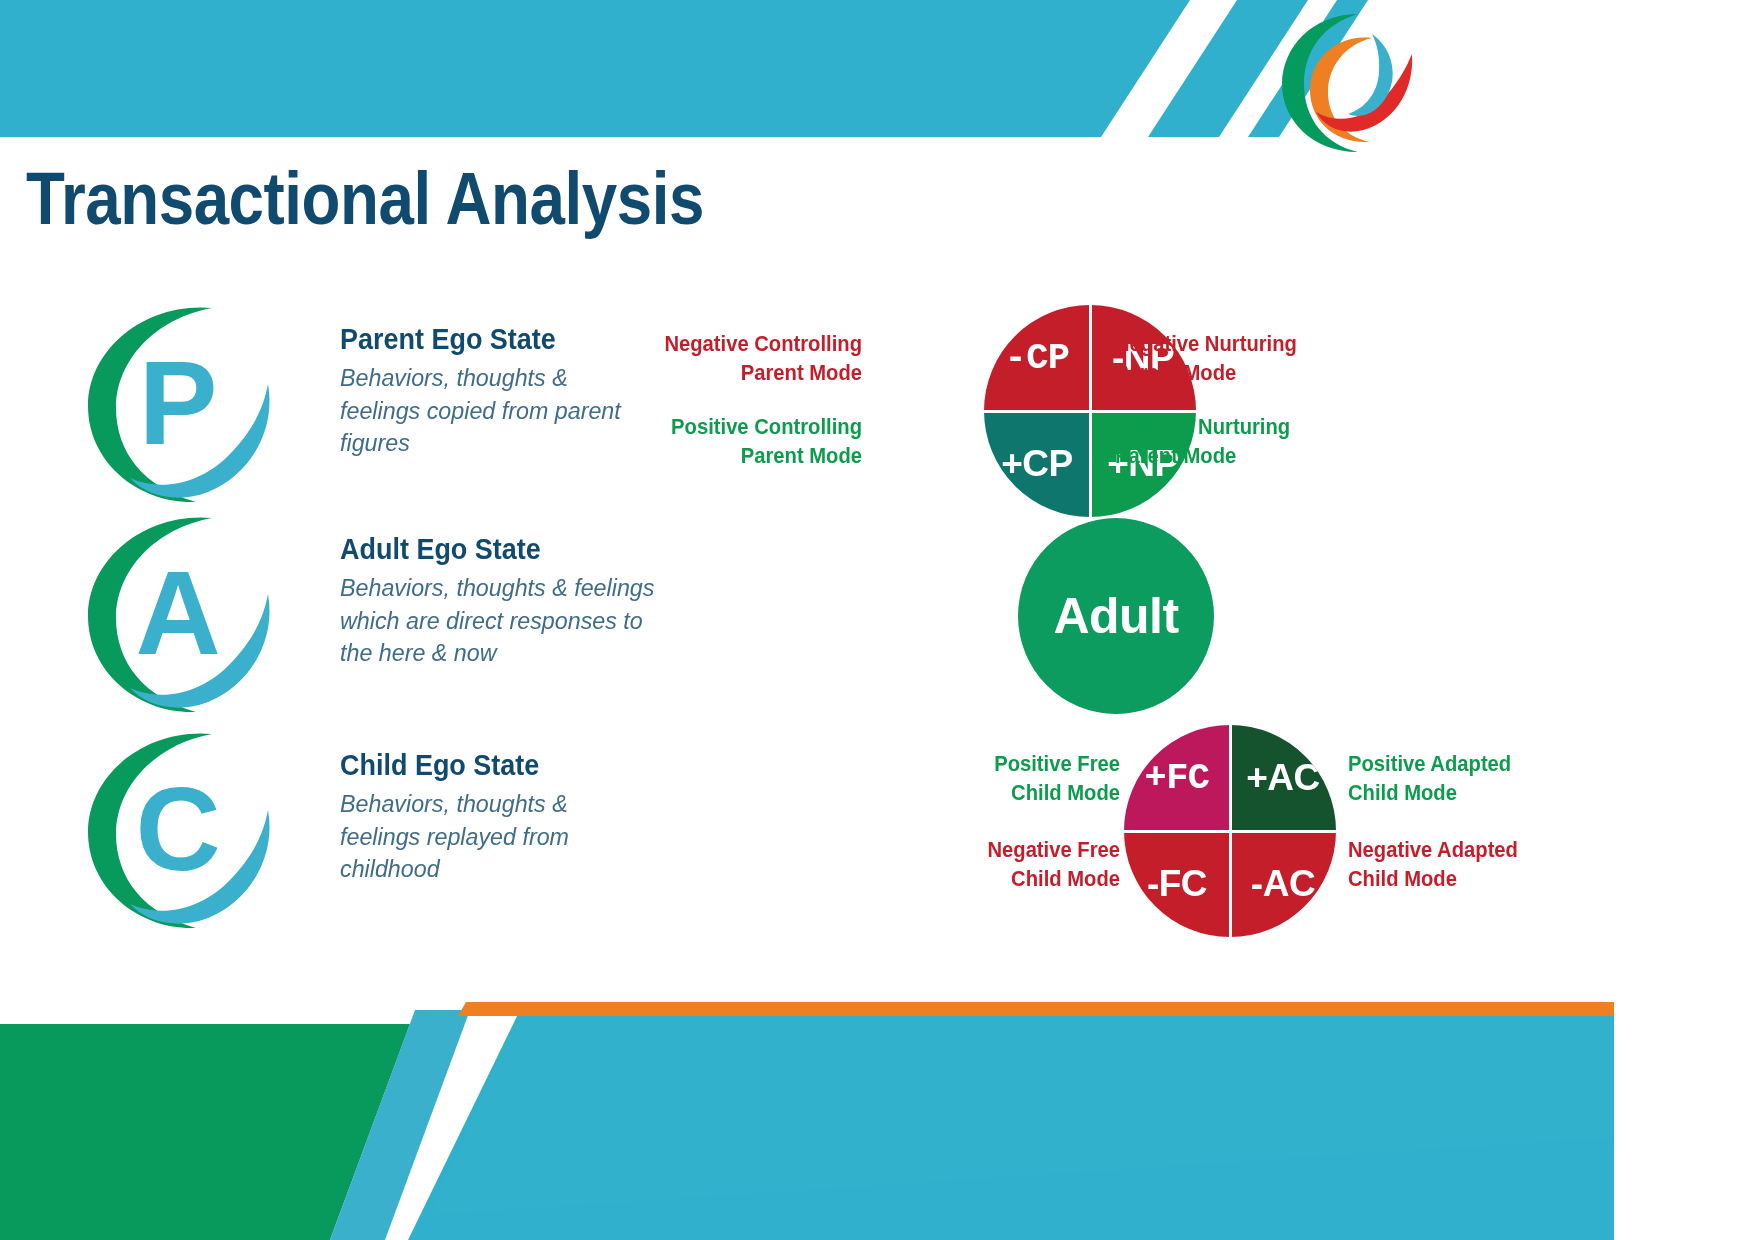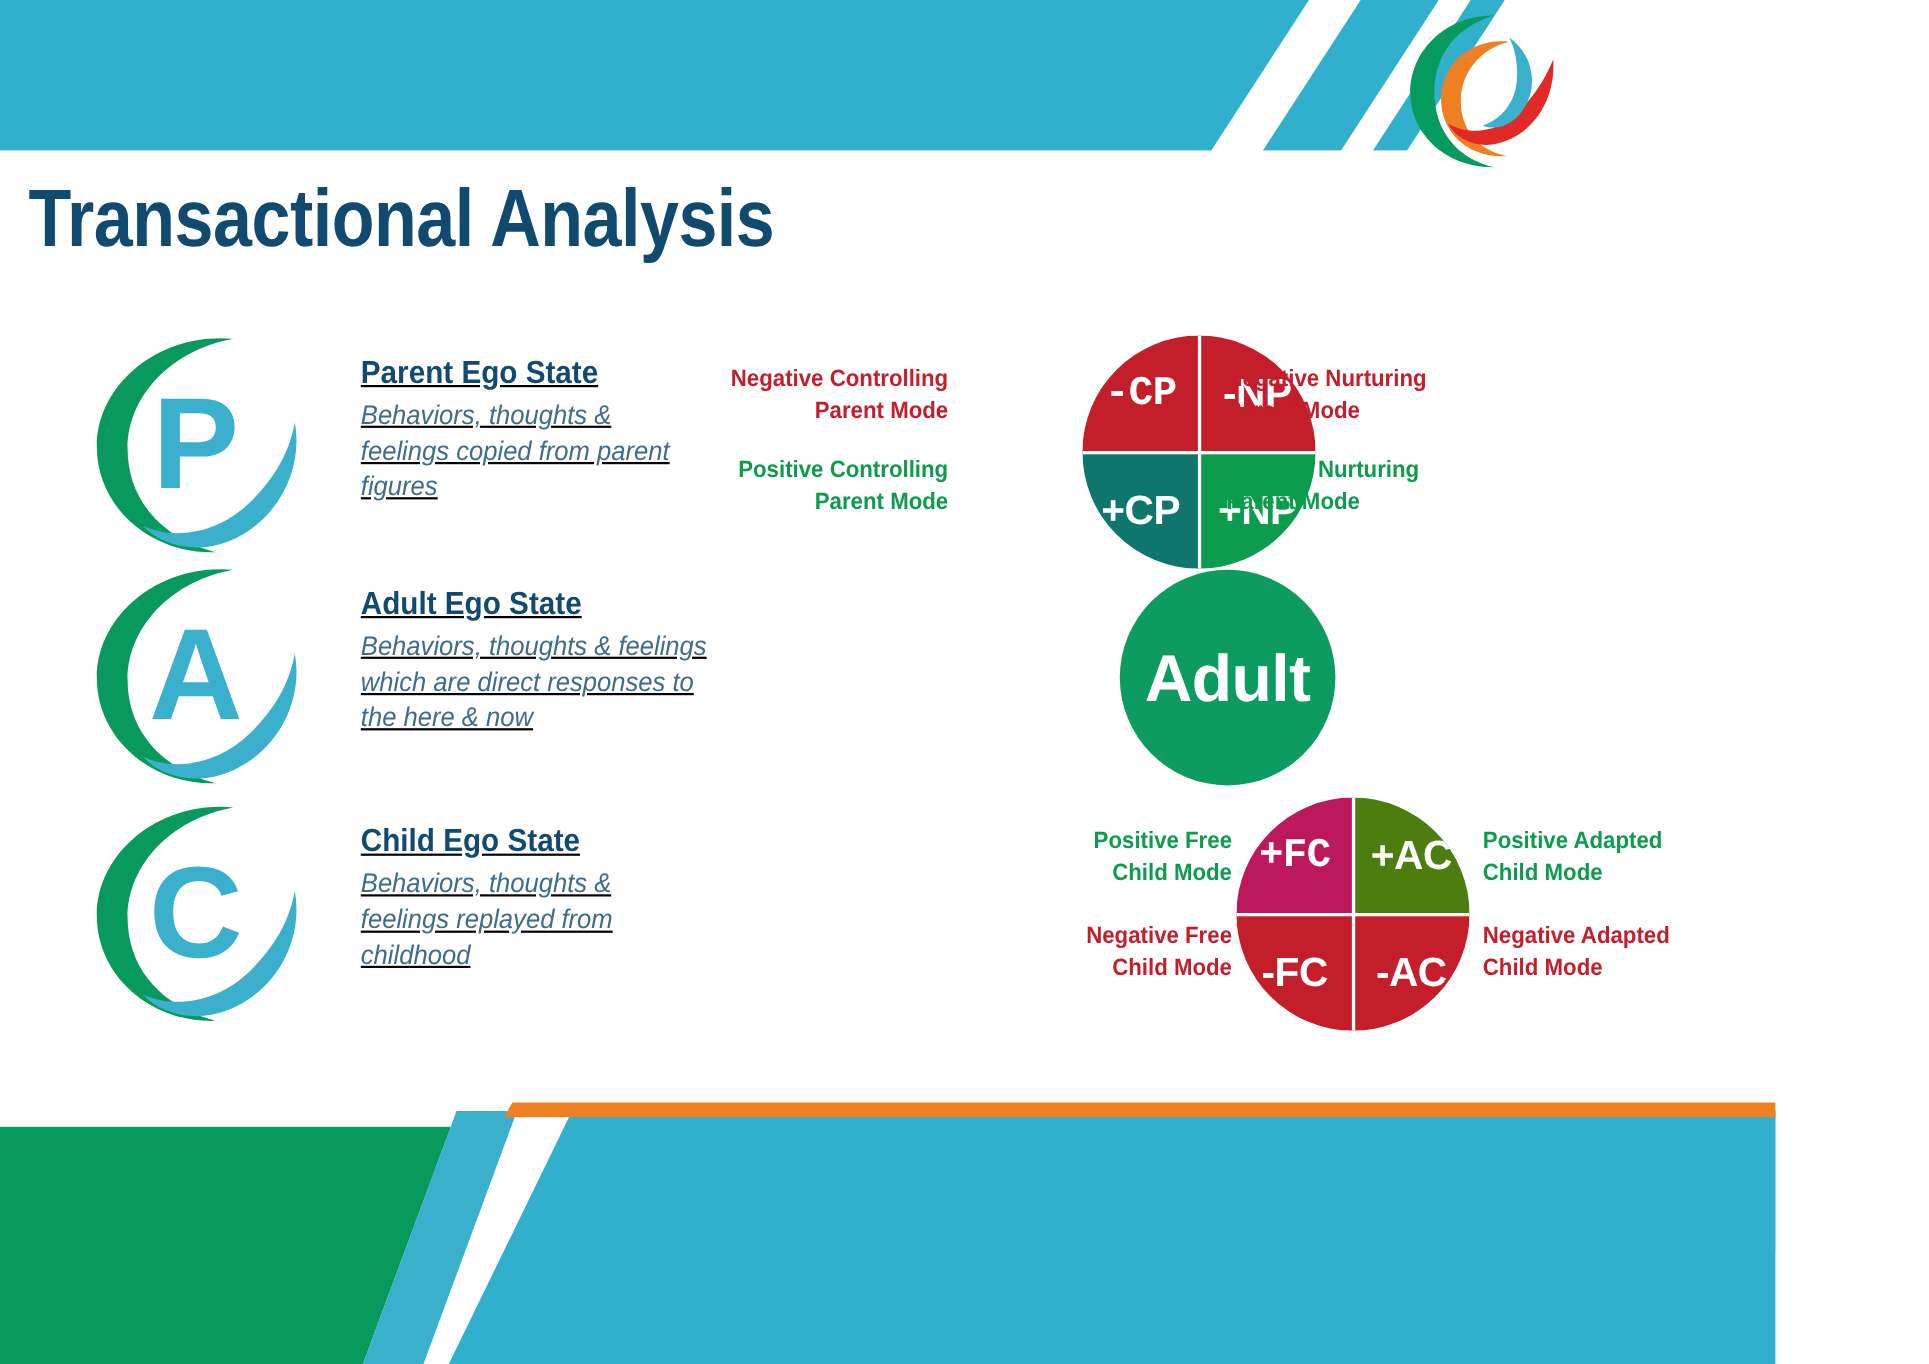--- a/index.html
+++ b/index.html
@@ -64,24 +64,23 @@
 
   
   .ego-row { position: absolute; }
   .ego-icon {
     position: absolute;
     left: 0; top: 0;
     width: 212px; height: 212px;
   }
   .ego-text {
     position: absolute;
-    left: 256px;
+    left: 268px;
     top: 26px;
     width: 330px;
-    text-decoration: underline;
   }
   .ego-title {
     font-size: 29px;
     font-weight: bold;
     color: #104a6e;
     line-height: 1.18;
     transform: scaleX(0.93);
     transform-origin: left center;
     white-space: nowrap;
   }
@@ -137,21 +136,21 @@
   .adult-circle {
     position: absolute;
     border-radius: 50%;
     background: #0d9c5f;
     display: flex;
     align-items: center;
     justify-content: center;
   }
   .adult-circle span {
     color: #ffffff;
-    font-size: 60px;
+    font-size: 50px;
     font-weight: bold;
     letter-spacing: -0.5px;
   }
 
   
   .mode-label {
     position: absolute;
     font-size: 21.5px;
     font-weight: bold;
     line-height: 1.33;
@@ -307,21 +306,21 @@
   </div>
 
   <div class="adult-circle" style="left:1018px; top:518px; width:196px; height:196px;">
     <span>Adult</span>
   </div>
 
   <div class="quad" style="left:1124px; top:725px; width:212px; height:212px;">
     <div class="quad-cell q-tl" style="background:#be185d;">
       <span>+FC</span>
     </div>
-    <div class="quad-cell q-tr" style="background:#4d7c0f;">
+    <div class="quad-cell q-tr" style="background:#14532d;">
       <span>+AC</span>
     </div>
     <div class="quad-cell q-br" style="background:#c41e2a;">
       <span>-AC</span>
     </div>
     <div class="quad-cell q-bl" style="background:#c41e2a;">
       <span>-FC</span>
     </div>
     <div class="quad-vline"></div>
     <div class="quad-hline"></div>

